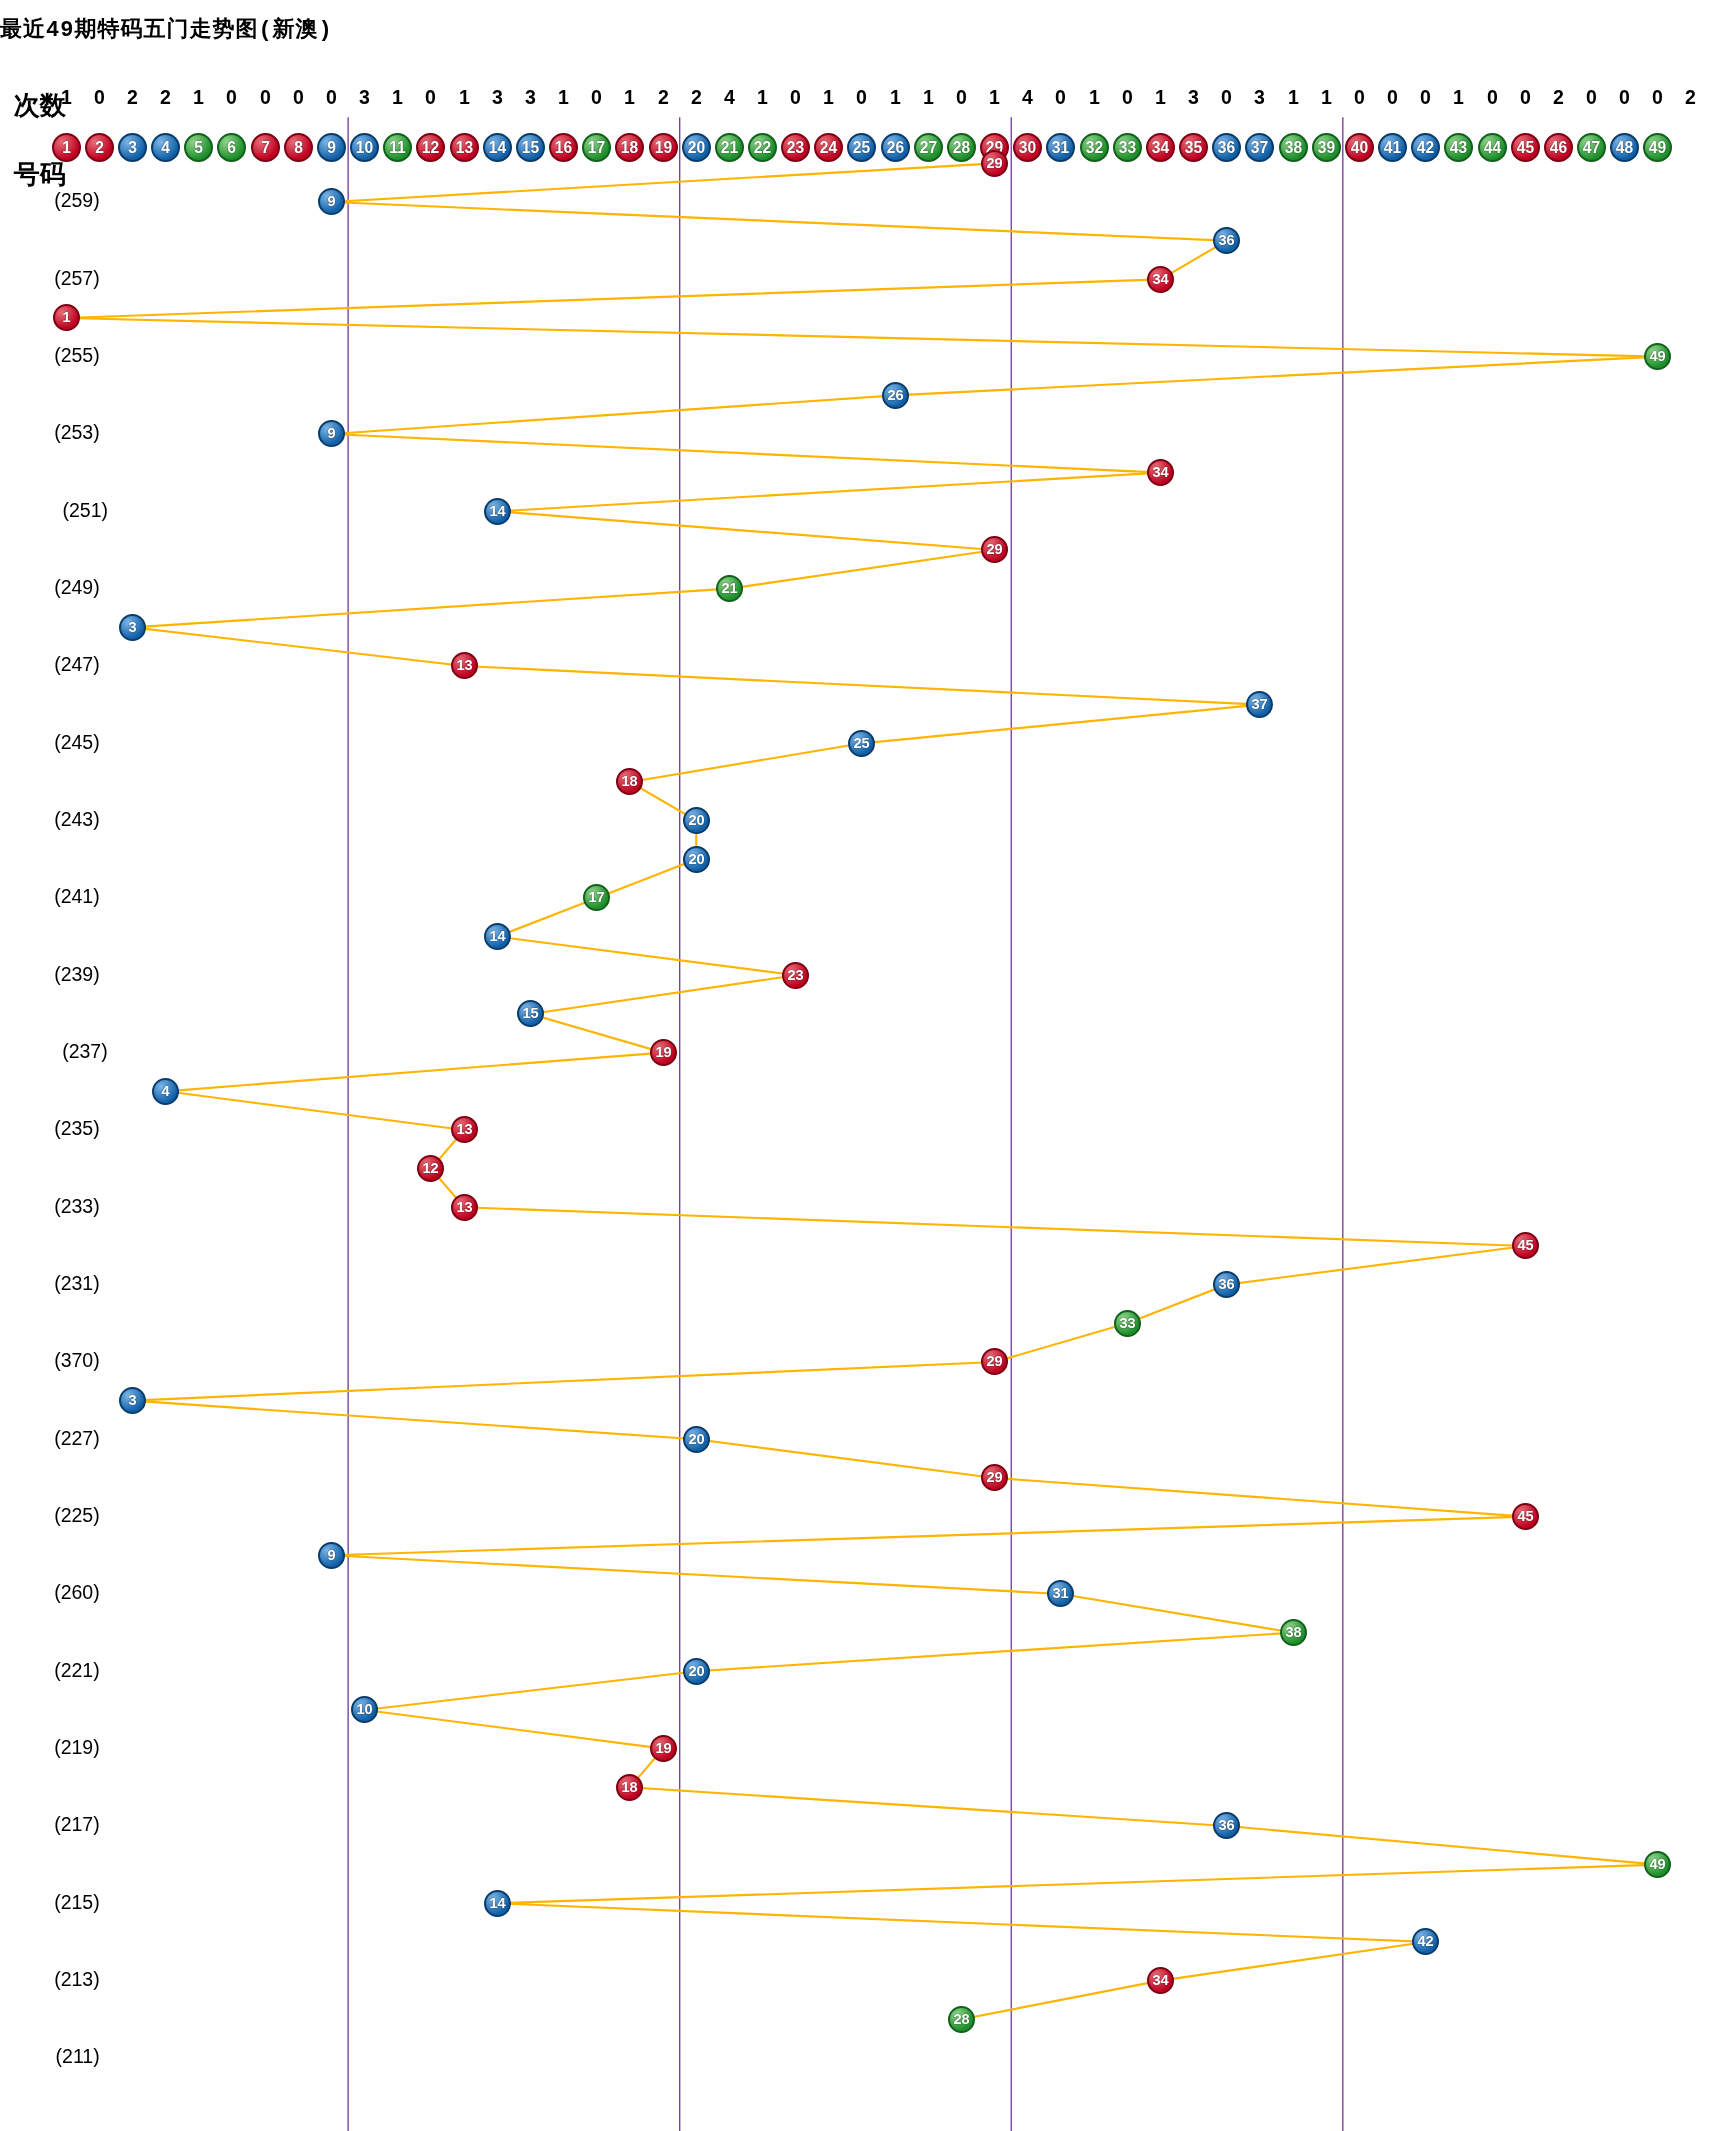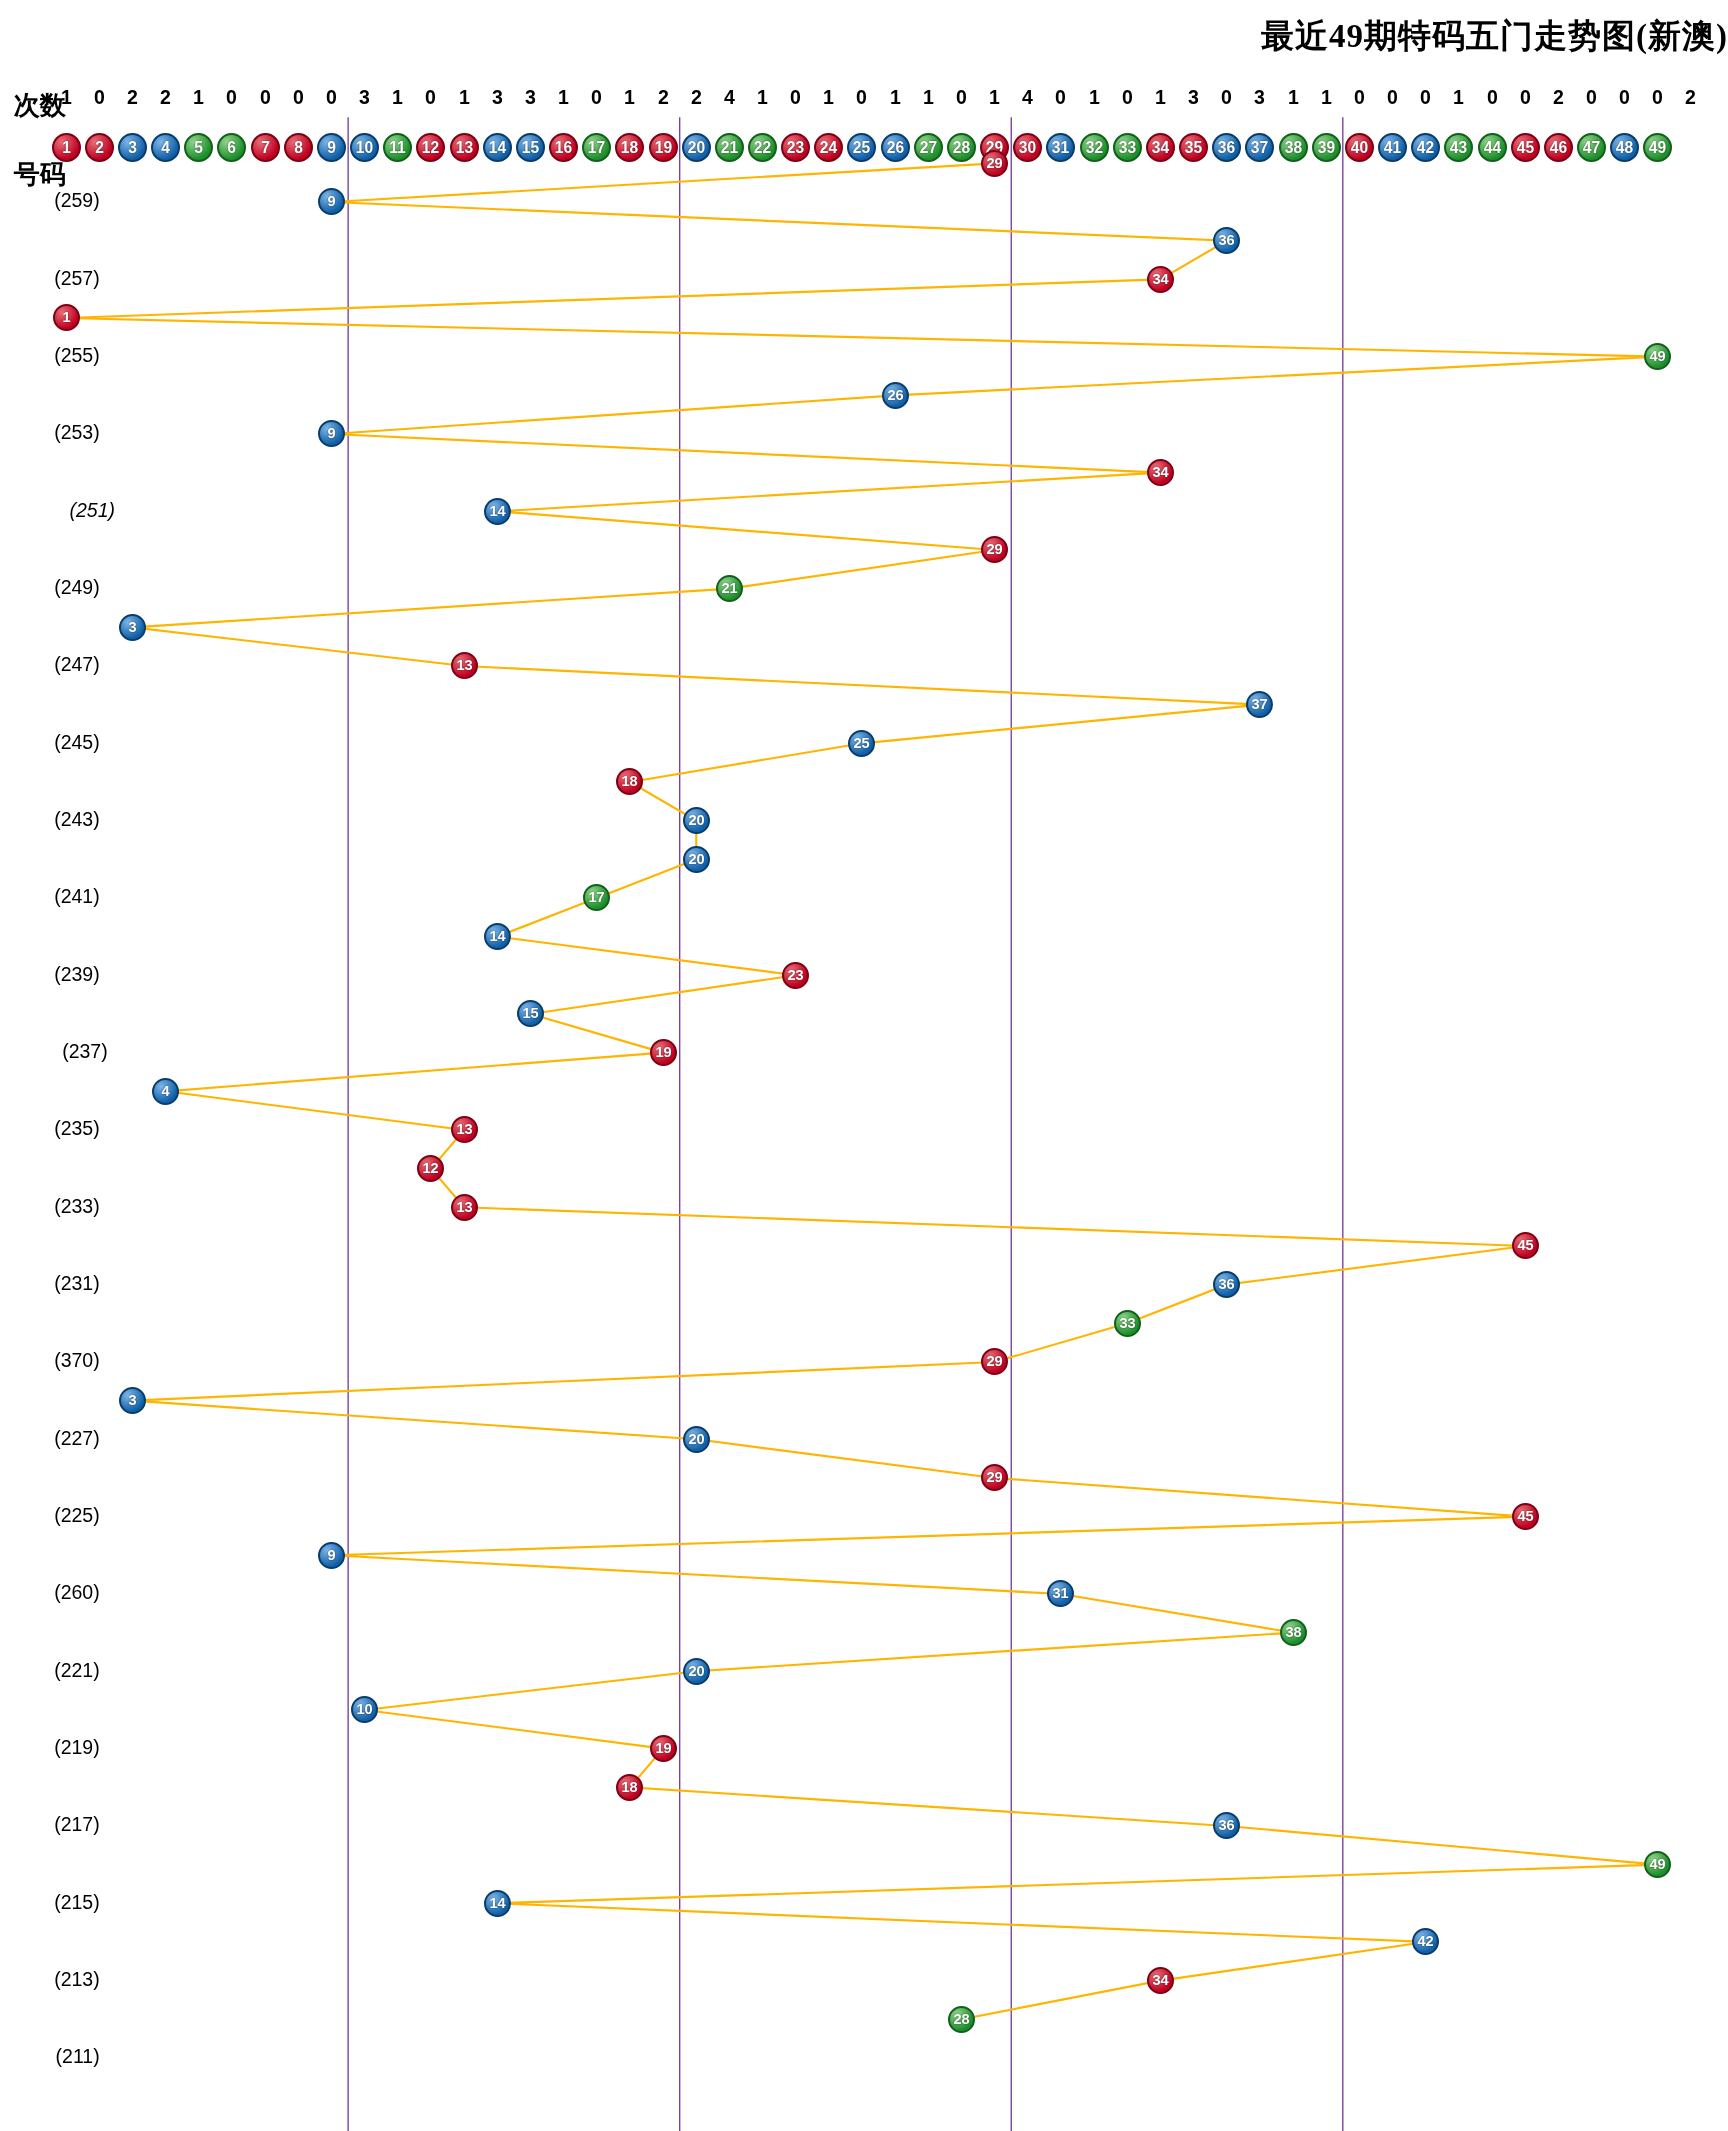--- a/index.html
+++ b/index.html
@@ -1,20 +1,20 @@
 <!DOCTYPE html>
 <html><head>
 <meta charset="utf-8">
 <style>
   html,body{margin:0;padding:0;background:#ffffff;}
   body{font-family:"Liberation Sans","DejaVu Sans",sans-serif;color:#000;}
   #page{position:relative;width:1728px;height:2132px;overflow:hidden;}
-  #title{position:absolute;left:0;top:13.7px;width:1728px;text-align:right;
-         font-family:Liberation Serif, serif;
-         font-size:33px;font-weight:bold;letter-spacing:1px;}
+  #title{position:absolute;left:0;top:13.7px;width:1728px;text-align:left;
+         font-family:Liberation Mono, monospace;
+         font-size:22px;font-weight:bold;letter-spacing:1px;}
   .hdr-label{position:absolute;font-size:26px;font-weight:bold;}
   #lbl-count{left:13.7px;top:88px;}
   #lbl-num{left:13.7px;top:127px;margin-top:30px;}
   #grid{position:absolute;left:0;top:0;width:1728px;height:2132px;}
   .ball{position:absolute;width:29px;height:29px;border-radius:50%;
         box-sizing:border-box;border:2px solid #0f2b46;
         font-size:15.6px;font-weight:bold;line-height:25px;text-align:center;
         color:#fff;text-shadow:0 0 2px rgba(0,0,0,.6);}
   .ball.red{background:radial-gradient(circle at 32% 28%,#e8707a,#c00020 70%);border-color:#7d0014;}
   .ball.blue{background:radial-gradient(circle at 32% 28%,#7fb7e8,#1060a8 70%);border-color:#0a3c6b;}
@@ -135,21 +135,21 @@
       <div class="ball hdr-ball red" style="left: 1544px; top: 133px;">46</div>
       <div class="ball hdr-ball green" style="left: 1577px; top: 133px;">47</div>
       <div class="ball hdr-ball blue" style="left: 1610px; top: 133px;">48</div>
       <div class="ball hdr-ball green" style="left: 1643px; top: 133px;">49</div>
     </div>
   <div id="row-labels">
       <div class="row-label" style="left: 11.7px; top: 189px;">(259)</div>
       <div class="row-label" style="left: 11.7px; top: 267px;">(257)</div>
       <div class="row-label" style="left: 11.7px; top: 344px;">(255)</div>
       <div class="row-label" style="left: 11.7px; top: 421px;">(253)</div>
-      <div class="row-label" style="left: 27px; top: 499px; font-style: italic;">(251)</div>
+      <div class="row-label" style="left: 20px; top: 499px;">(251)</div>
       <div class="row-label" style="left: 11.7px; top: 576px;">(249)</div>
       <div class="row-label" style="left: 11.7px; top: 653px;">(247)</div>
       <div class="row-label" style="left: 11.7px; top: 731px;">(245)</div>
       <div class="row-label" style="left: 11.7px; top: 808px;">(243)</div>
       <div class="row-label" style="left: 11.7px; top: 885px;">(241)</div>
       <div class="row-label" style="left: 11.7px; top: 963px;">(239)</div>
       <div class="row-label" style="left: 11.7px; top: 1040px; margin-left: 8px;">(237)</div>
       <div class="row-label" style="left: 11.7px; top: 1117px;">(235)</div>
       <div class="row-label" style="left: 11.7px; top: 1195px;">(233)</div>
       <div class="row-label" style="left: 11.7px; top: 1272px;">(231)</div>

